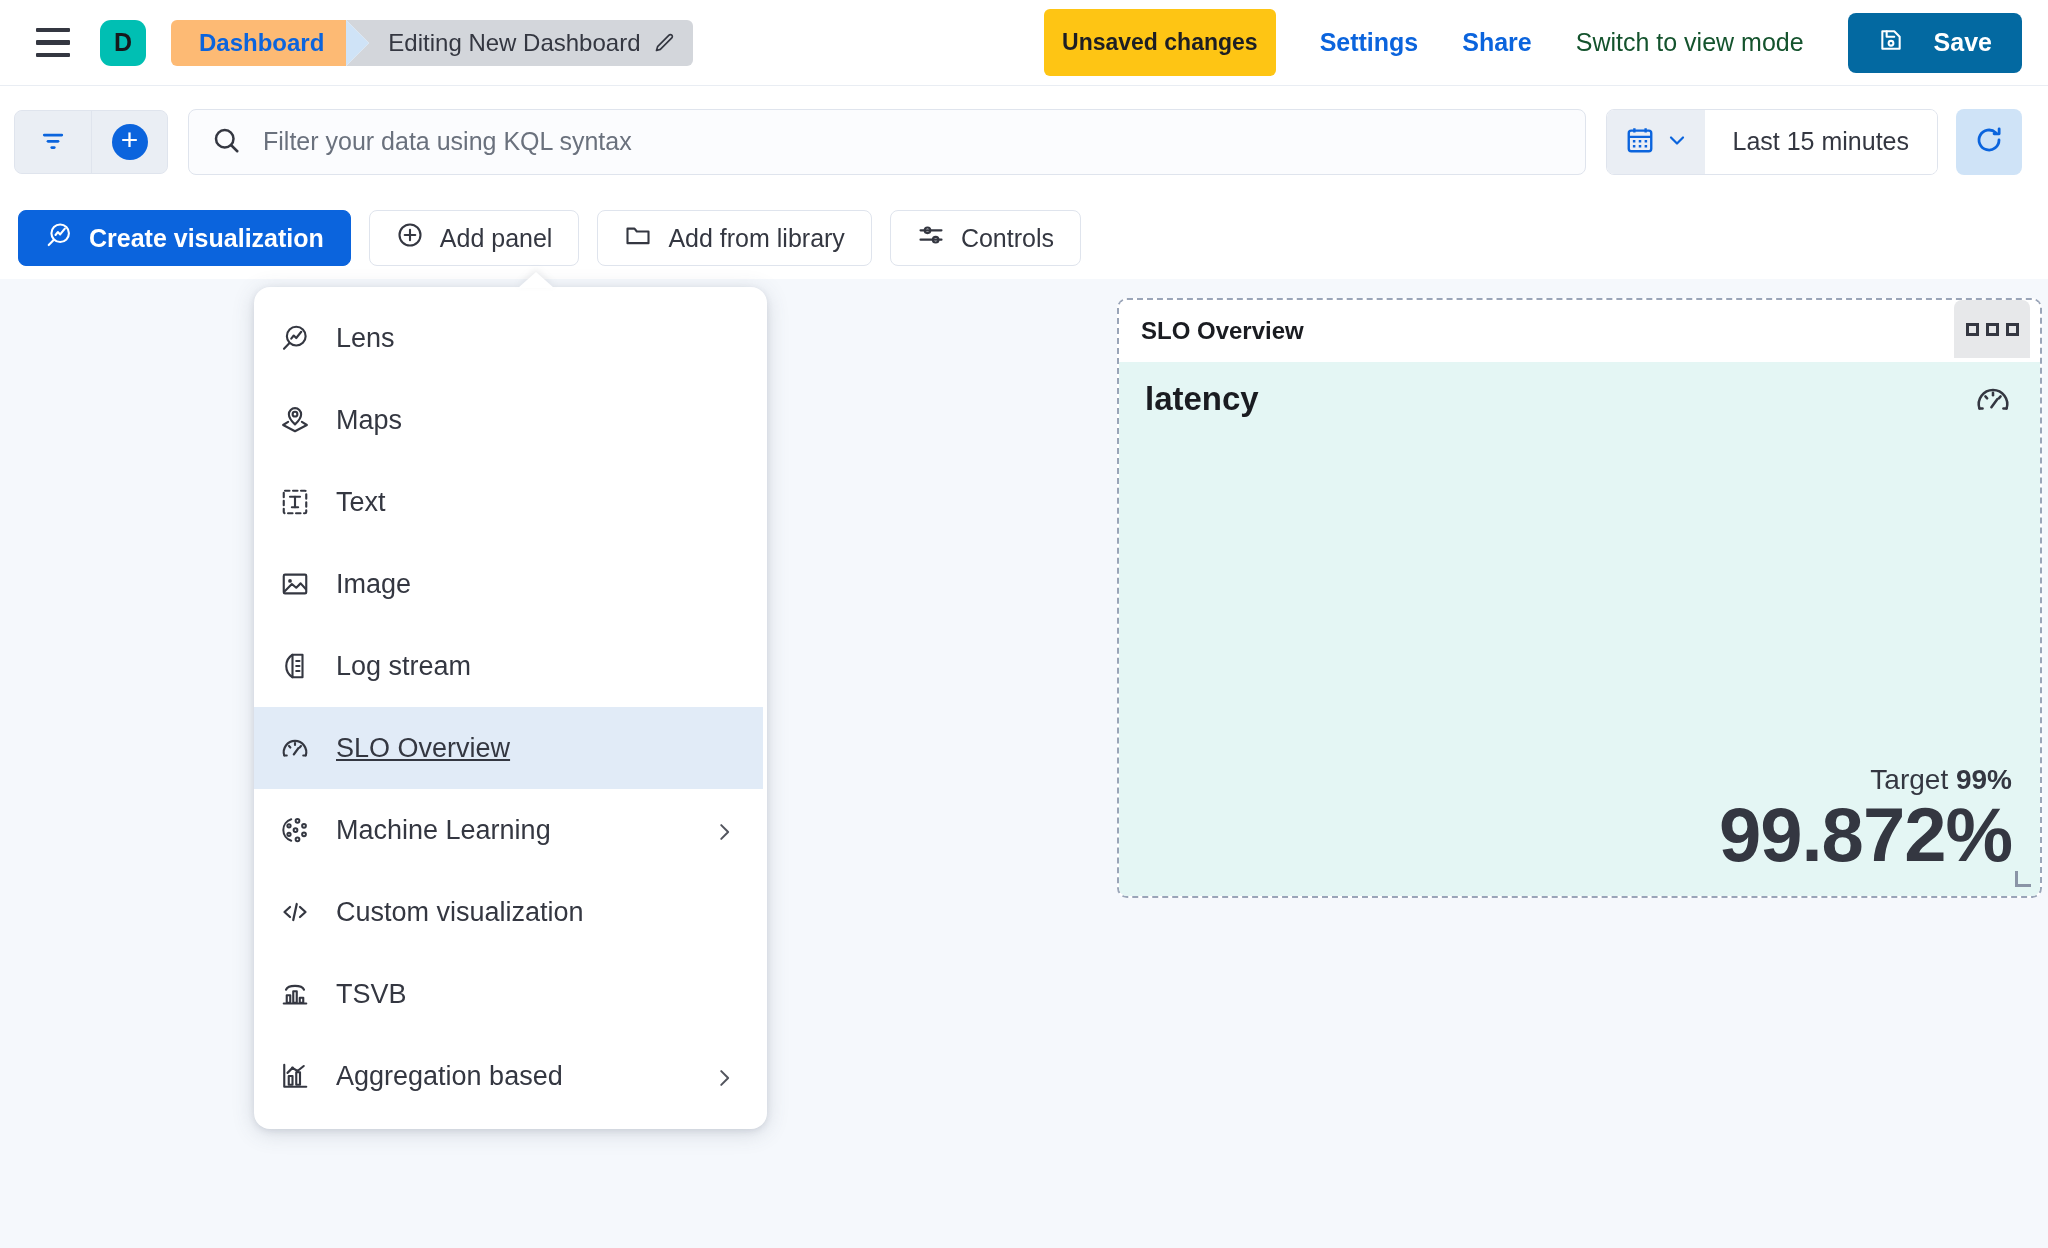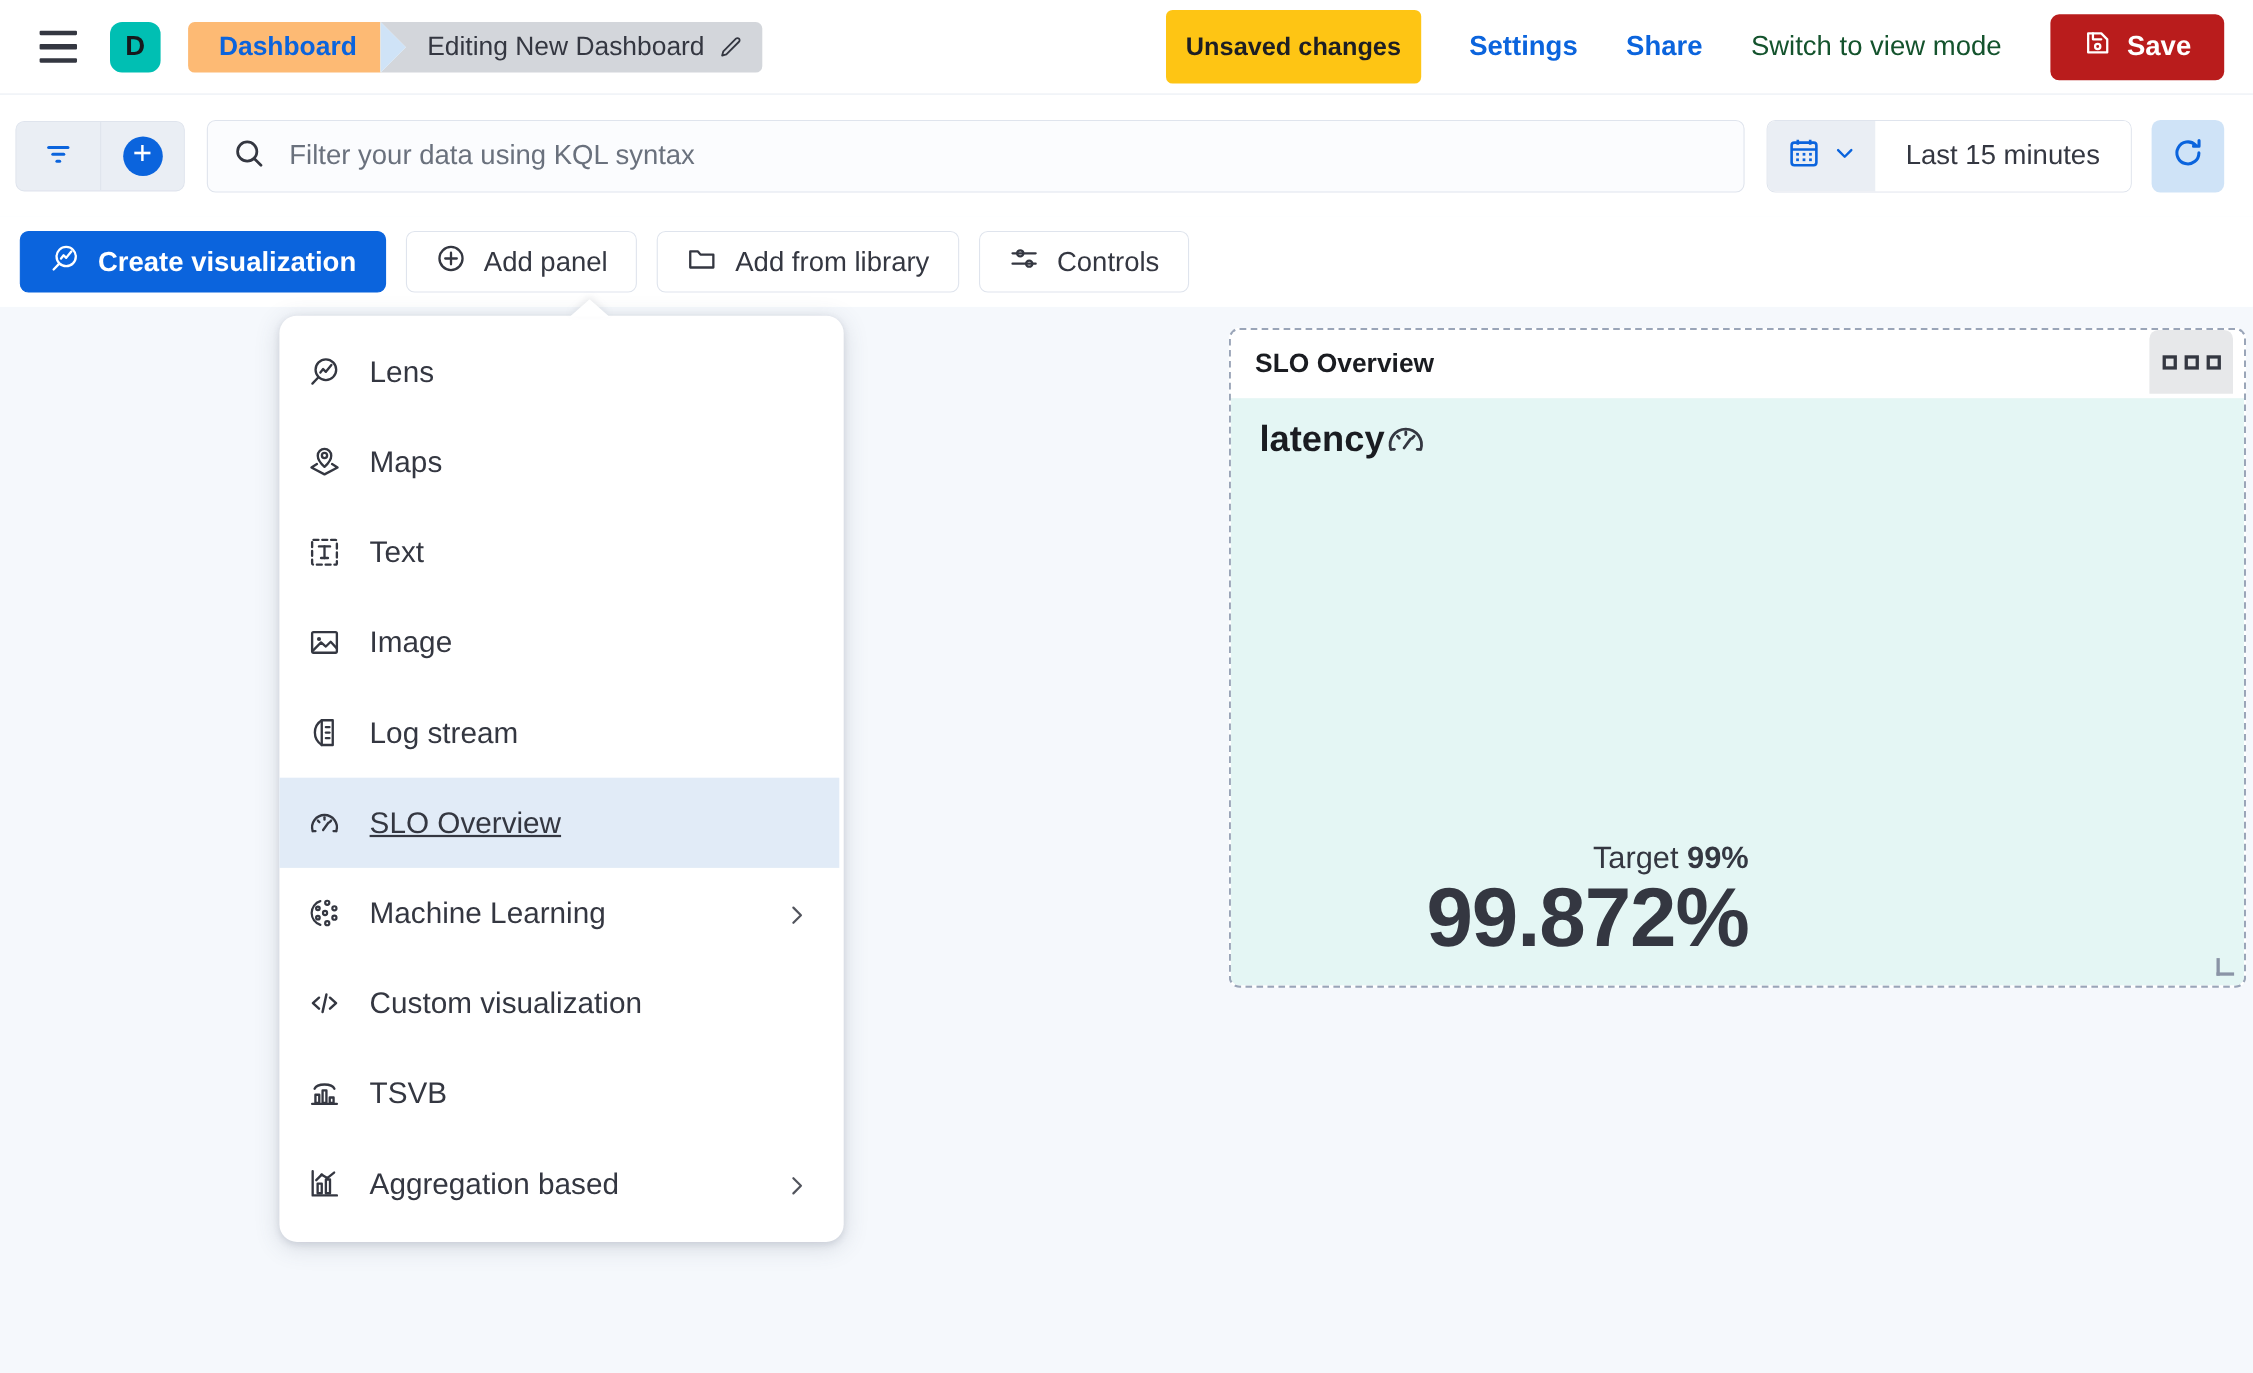--- a/index.html
+++ b/index.html
@@ -81,24 +81,24 @@
     padding: 20px 18px; border-radius: 6px;
     white-space: nowrap; cursor: pointer;
   }
   .hdr-link {
     font-size: 25px; font-weight: 700; color: #0b64dd;
     margin-left: 44px; cursor: pointer; white-space: nowrap;
   }
   .hdr-link.muted { color: #14532d; font-weight: 400; }
   .btn-save {
     margin-left: 44px;
-    background: #b91c1c; color: #fff;
+    background: #0369a1; color: #fff;
     font-size: 25px; font-weight: 700;
     height: 60px; border-radius: 8px;
-    display: flex; align-items: center; gap: 14px;
+    display: flex; align-items: center; gap: 30px;
     padding: 0 30px; cursor: pointer; border: none;
     font-family: inherit; white-space: nowrap;
   }
 
   
   .querybar {
     position: absolute; top: 86px; left: 0;
     width: 2048px; height: 111px;
     background: #ffffff;
     display: flex; align-items: center;
@@ -229,21 +229,21 @@
     background: #e7e8ea; border-radius: 8px 8px 0 0;
     display: flex; align-items: center; justify-content: center; gap: 7px;
     cursor: pointer; align-self: flex-start;
   }
   .ctx-dot { width: 13px; height: 13px; border: 3.5px solid #343741; }
   .slo-body {
     height: calc(100% - 62px);
     background: #e4f6f4;
     position: relative;
     padding: 18px 28px 22px 26px;
-    display: flex; flex-direction: row;
+    display: flex; flex-direction: column;
   }
   .slo-body-top { display: flex; align-items: flex-start; }
   .slo-metric-name { font-size: 33px; font-weight: 700; color: #1a1c21; }
   .gauge-ic { margin-left: auto; width: 38px; height: 38px; }
   .slo-body-bottom { margin-top: auto; text-align: right; }
   .slo-target { font-size: 28px; color: #343741; }
   .slo-target b { font-weight: 700; }
   .slo-value {
     font-size: 76px; font-weight: 700; color: #343741;
     line-height: 1.02; letter-spacing: -1px;

